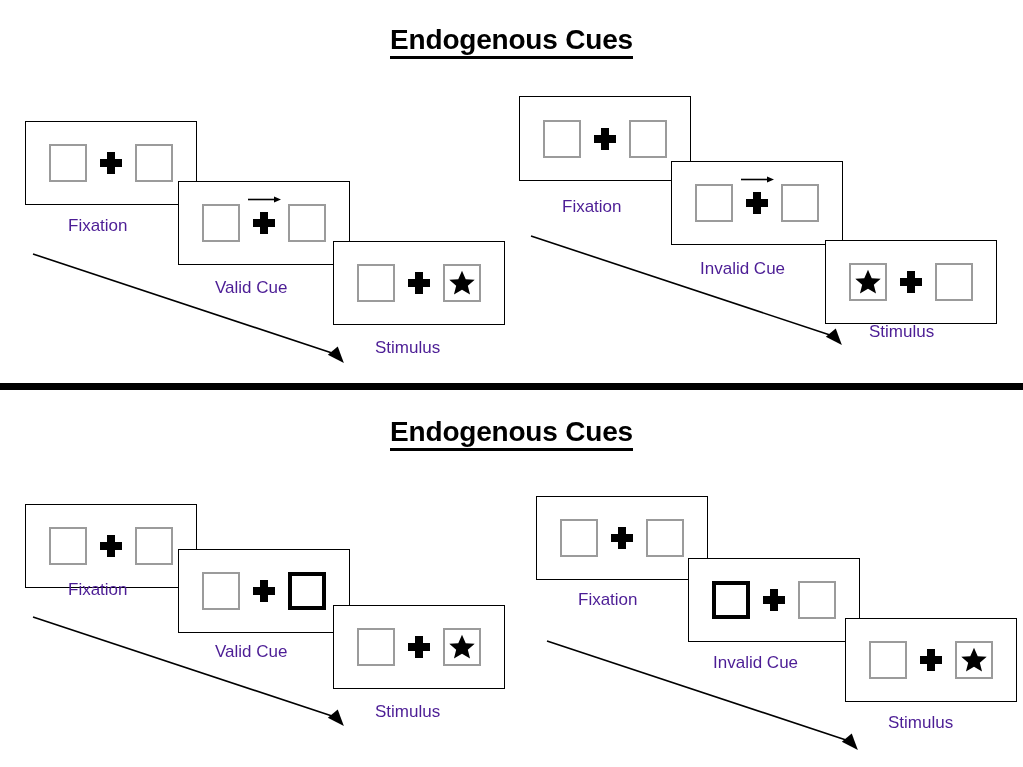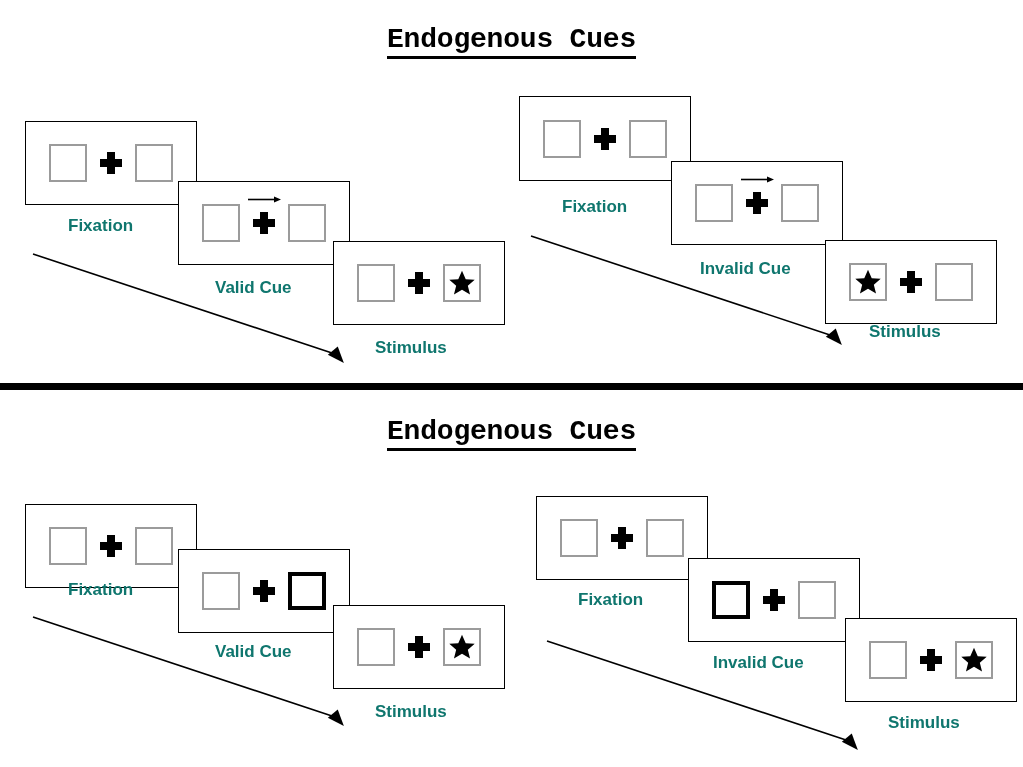--- a/index.html
+++ b/index.html
@@ -17,21 +17,20 @@
 
   
   .section-title {
     position: absolute;
     width: 100%;
     text-align: center;
     font-weight: bold;
     font-size: 28px;
     color: #000;
     letter-spacing: -0.2px;
-    font-family: Liberation Mono, monospace;
   }
   .section-title span {
     border-bottom: 3px solid #000;
     padding-bottom: 1px;
   }
   #title-endogenous { top: 24px; }
   #title-exogenous  { top: 416px; }
 
   
   #divider {
@@ -113,23 +112,23 @@
     height: 9px;
     overflow: visible;
   }
 
   
   .star-svg { display: block; }
 
   
   .step-label {
     position: absolute;
-    font-weight: bold;
+    font-weight: normal;
     font-size: 17px;
-    color: #0f766e;
+    color: #4c1d95;
     white-space: nowrap;
   }
 
   
   .timeline {
     position: absolute;
     overflow: visible;
   }
 </style>
 </head>

